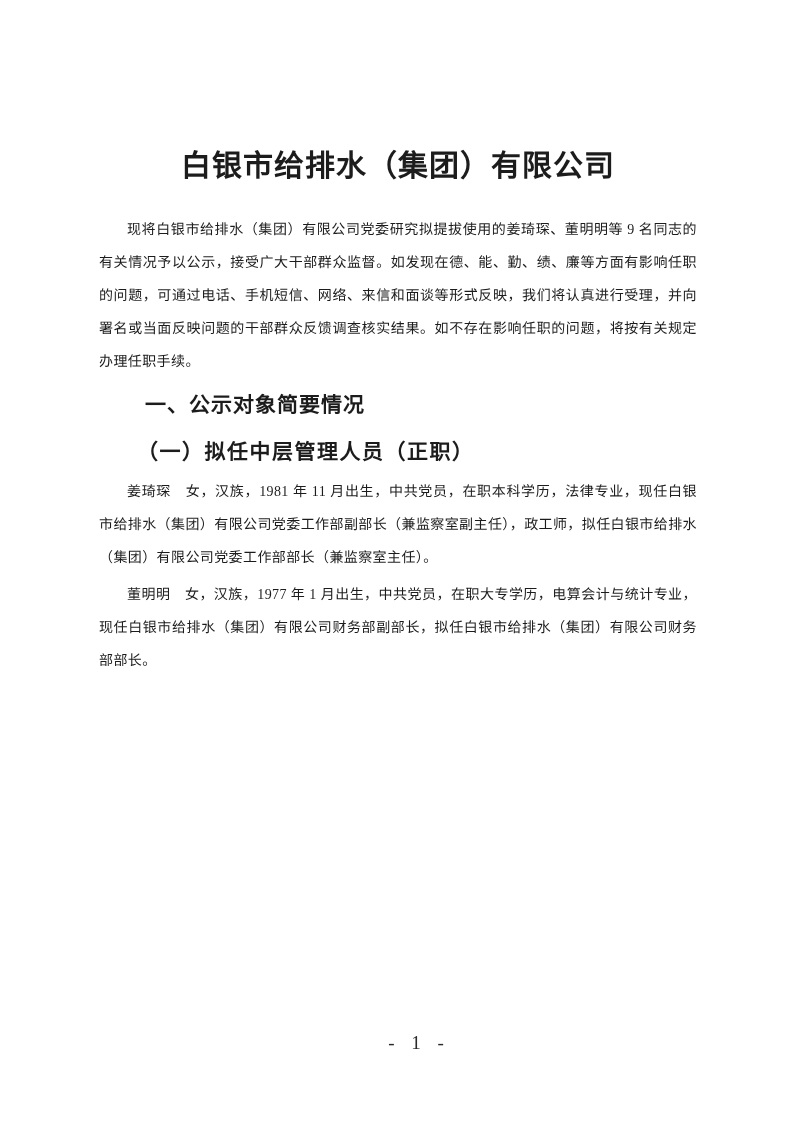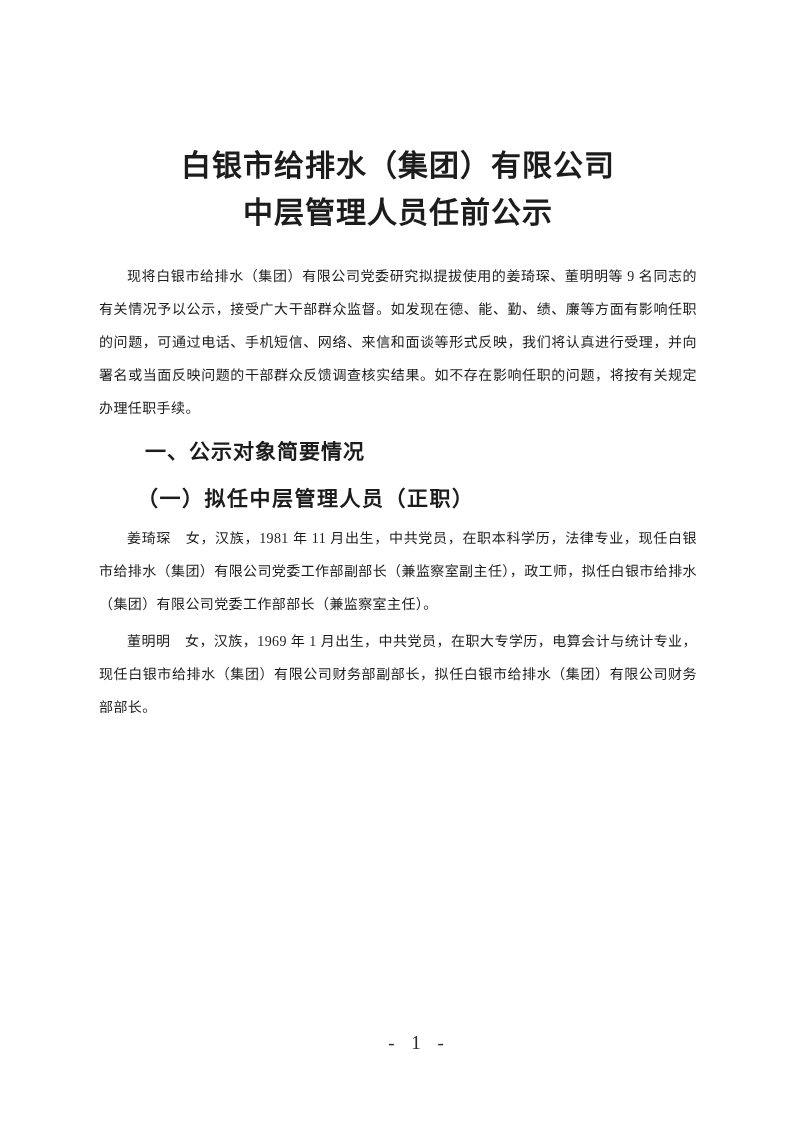--- a/index.html
+++ b/index.html
@@ -73,30 +73,29 @@
   }
 </style>
 </head>
 <body>
 
 <div class="page">
   <div class="content">
 
     <h1 class="title">
       <span class="tline">白银市给排水（集团）有限公司</span>
-      <span class="tline">中层管理人员任前公示</span>
     </h1>
 
     <p class="body-para">现将白银市给排水（集团）有限公司党委研究拟提拔使用的姜琦琛、董明明等 9 名同志的有关情况予以公示，接受广大干部群众监督。如发现在德、能、勤、绩、廉等方面有影响任职的问题，可通过电话、手机短信、网络、来信和面谈等形式反映，我们将认真进行受理，并向署名或当面反映问题的干部群众反馈调查核实结果。如不存在影响任职的问题，将按有关规定办理任职手续。</p>
 
     <h2 class="sec-heading">一、公示对象简要情况</h2>
 
     <h3 class="subsec-heading">（一）拟任中层管理人员（正职）</h3>
 
     <p class="body-para">姜琦琛　女，汉族，1981 年 11 月出生，中共党员，在职本科学历，法律专业，现任白银市给排水（集团）有限公司党委工作部副部长（兼监察室副主任），政工师，拟任白银市给排水（集团）有限公司党委工作部部长（兼监察室主任）。</p>
 
-    <p class="body-para">董明明　女，汉族，1969 年 1 月出生，中共党员，在职大专学历，电算会计与统计专业，现任白银市给排水（集团）有限公司财务部副部长，拟任白银市给排水（集团）有限公司财务部部长。</p>
+    <p class="body-para">董明明　女，汉族，1977 年 1 月出生，中共党员，在职大专学历，电算会计与统计专业，现任白银市给排水（集团）有限公司财务部副部长，拟任白银市给排水（集团）有限公司财务部部长。</p>
 
 
   </div>
 
   <div class="page-footer">- 1 -</div>
 </div>
 
 </body></html>

